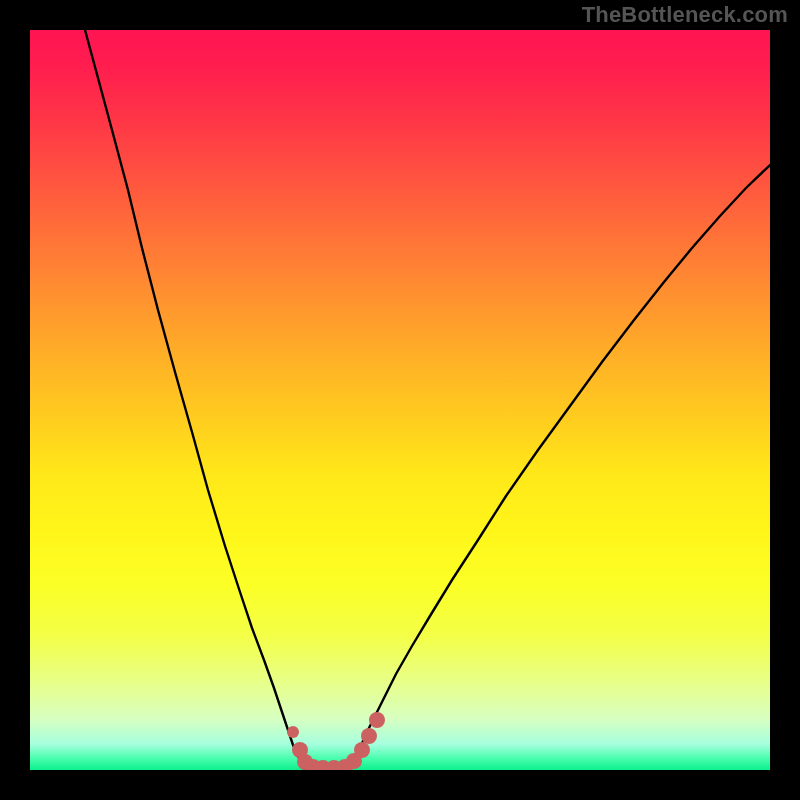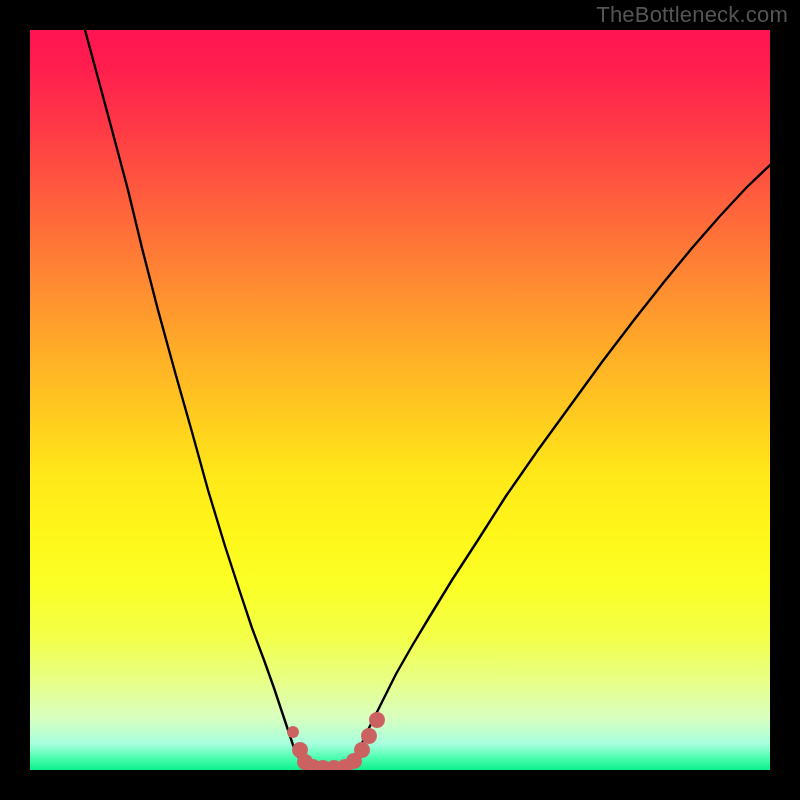--- a/index.html
+++ b/index.html
@@ -15,21 +15,21 @@
     height: 800px;
     background: #000;
     position: relative;
   }
   .watermark {
     position: absolute;
     top: 2px;
     right: 12px;
     font-family: Arial, Helvetica, sans-serif;
     font-size: 22px;
-    font-weight: 400;
+    font-weight: 700;
     color: #555;
     letter-spacing: 0.2px;
     z-index: 20;
   }
   .plot-area {
     position: absolute;
     left: 30px;
     top: 30px;
     width: 740px;
     height: 740px;

